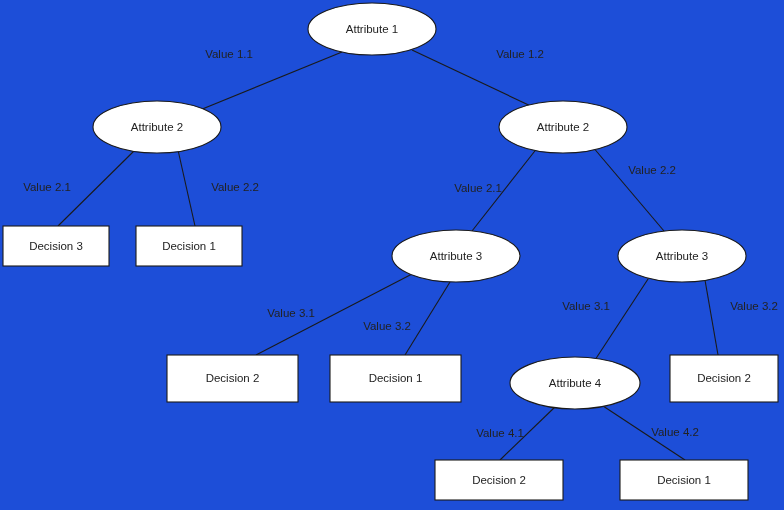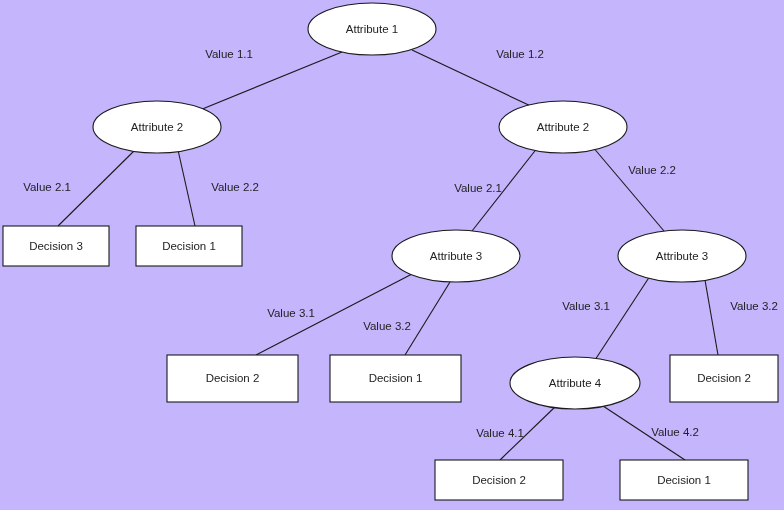--- a/index.html
+++ b/index.html
@@ -10,21 +10,21 @@
   body {
     width: 784px;
     height: 510px;
     overflow: hidden;
     font-family: "Liberation Sans", sans-serif;
   }
   #diagram-root {
     position: relative;
     width: 784px;
     height: 510px;
-    background: #c4b5fd;
+    background: #1d4ed8;
   }
   svg#tree-svg {
     position: absolute;
     left: 0;
     top: 0;
     width: 784px;
     height: 510px;
     display: block;
   }
   .node-shape {

